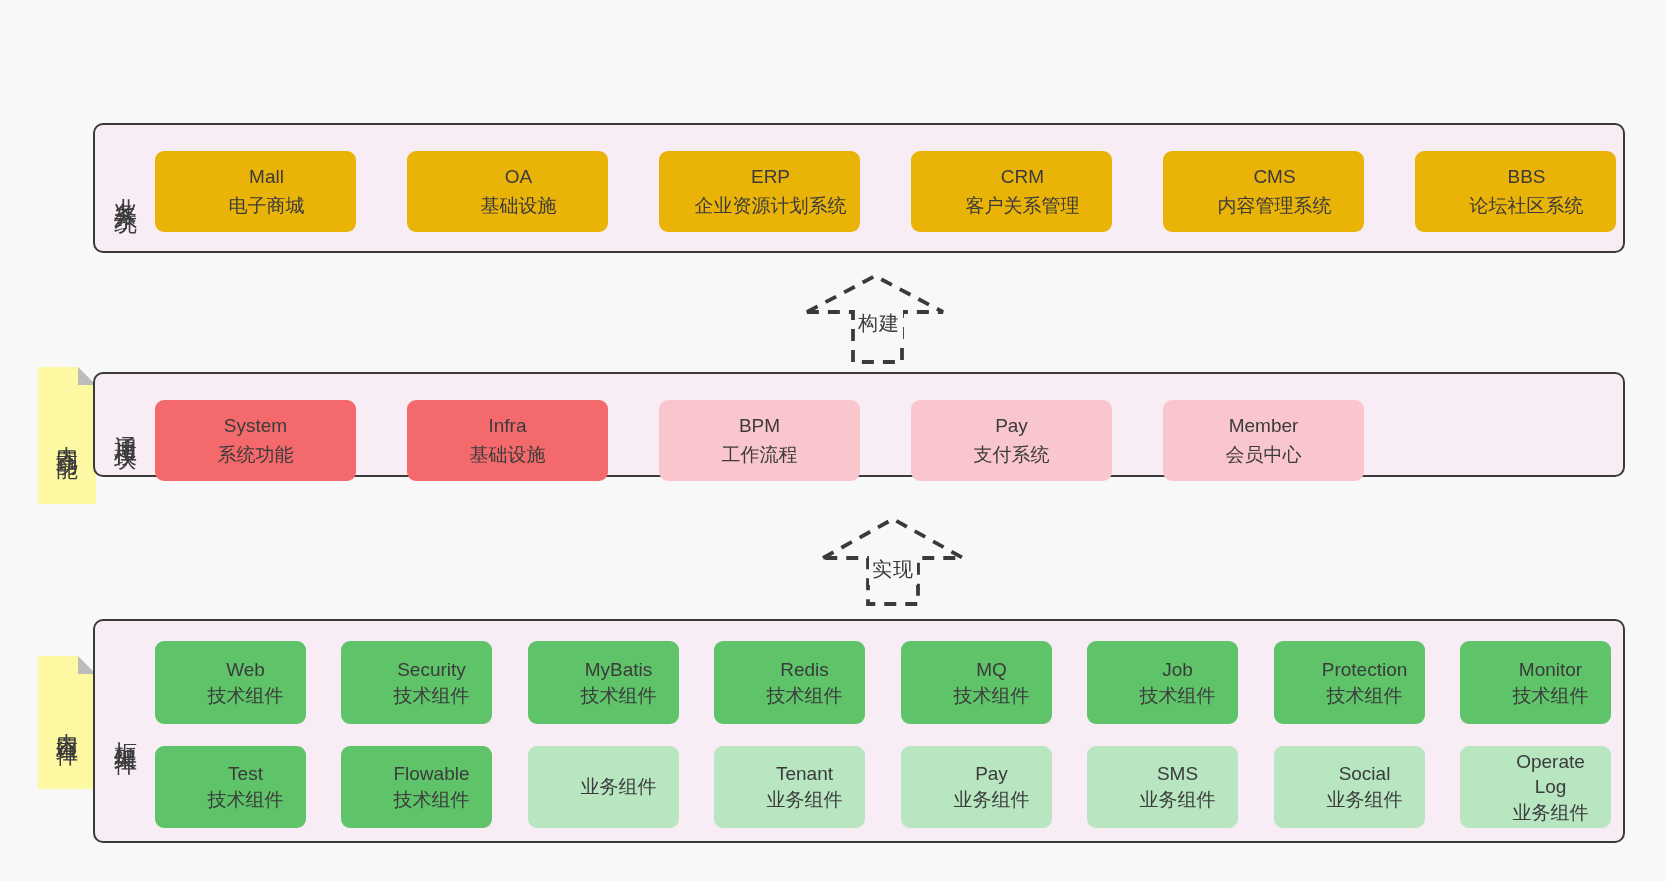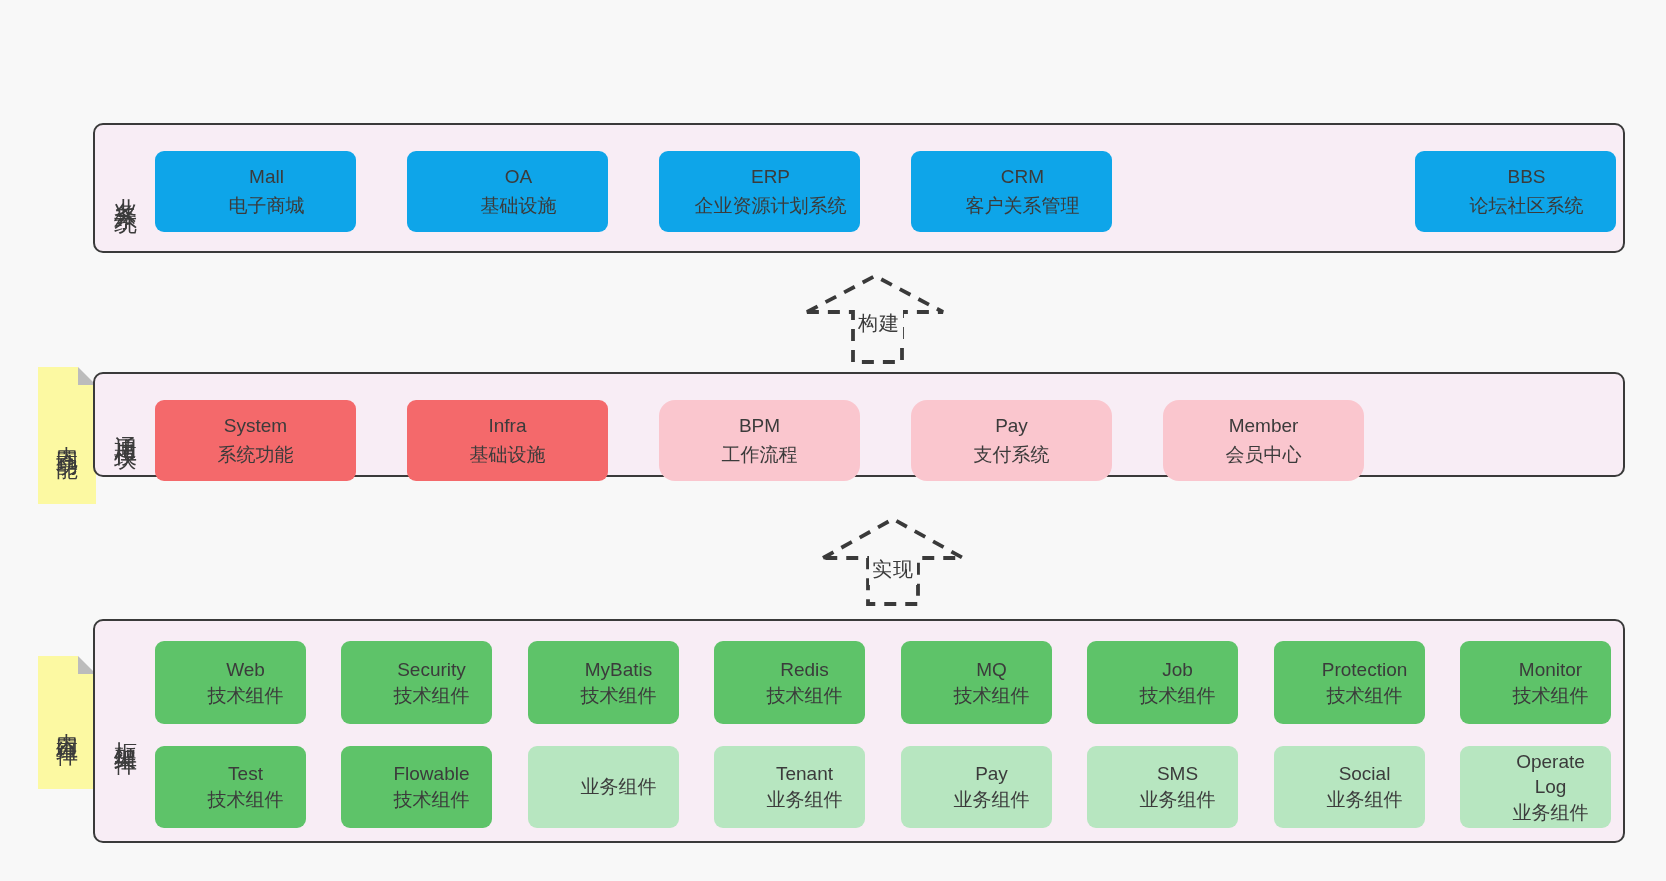--- a/index.html
+++ b/index.html
@@ -51,23 +51,23 @@
   }
 
   
   .box{
     position:absolute;border-radius:9px;
     display:flex;flex-direction:column;align-items:center;justify-content:center;
     text-align:center;font-size:19px;line-height:1.5;color:#3b3b3b;
     box-sizing:border-box;padding:2px 8px;
   }
   .row-big .box, .box.big{top:26px;width:201px;height:81px;}
-  .box.blue{background:#0ea5e9;padding-left:30px;}
+  .box.blue{background:#eab308;padding-left:30px;}
   .box.red{background:#f4696b;}
-  .box.pink{background:#fac6ce;border-radius:16px;}
+  .box.pink{background:#fac6ce;}
   .box.green{background:#5ec369;}
   .box.lgreen{background:#b7e6c0;}
 
   .cbox{width:151px;line-height:1.35;padding-left:38px;}
   .crow1{top:20px;height:83px;}
   .crow2{top:125px;height:82px;}
 
   
   .arrow{position:absolute;z-index:3;}
   .arrow polygon{
@@ -102,20 +102,24 @@
       <span>基础设施</span>
     </div>
     <div class="box blue" style="left:564px">
       <span>ERP</span>
       <span>企业资源计划系统</span>
     </div>
     <div class="box blue" style="left:816px">
       <span>CRM</span>
       <span>客户关系管理</span>
     </div>
+    <div class="box blue" style="left:1068px">
+      <span>CMS</span>
+      <span>内容管理系统</span>
+    </div>
     <div class="box blue" style="left:1320px">
       <span>BBS</span>
       <span>论坛社区系统</span>
     </div>
   </section>
 
   <svg class="arrow" id="arrow-build" style="left:775px;top:256px" width="204" height="110" viewBox="0 0 204 110">
     <polygon points="32,56 100,20 168,56 127,56 127,106 78,106 78,56"></polygon>
   </svg>
   <div class="arrow-label" style="left:855px;top:308px">构建</div>

